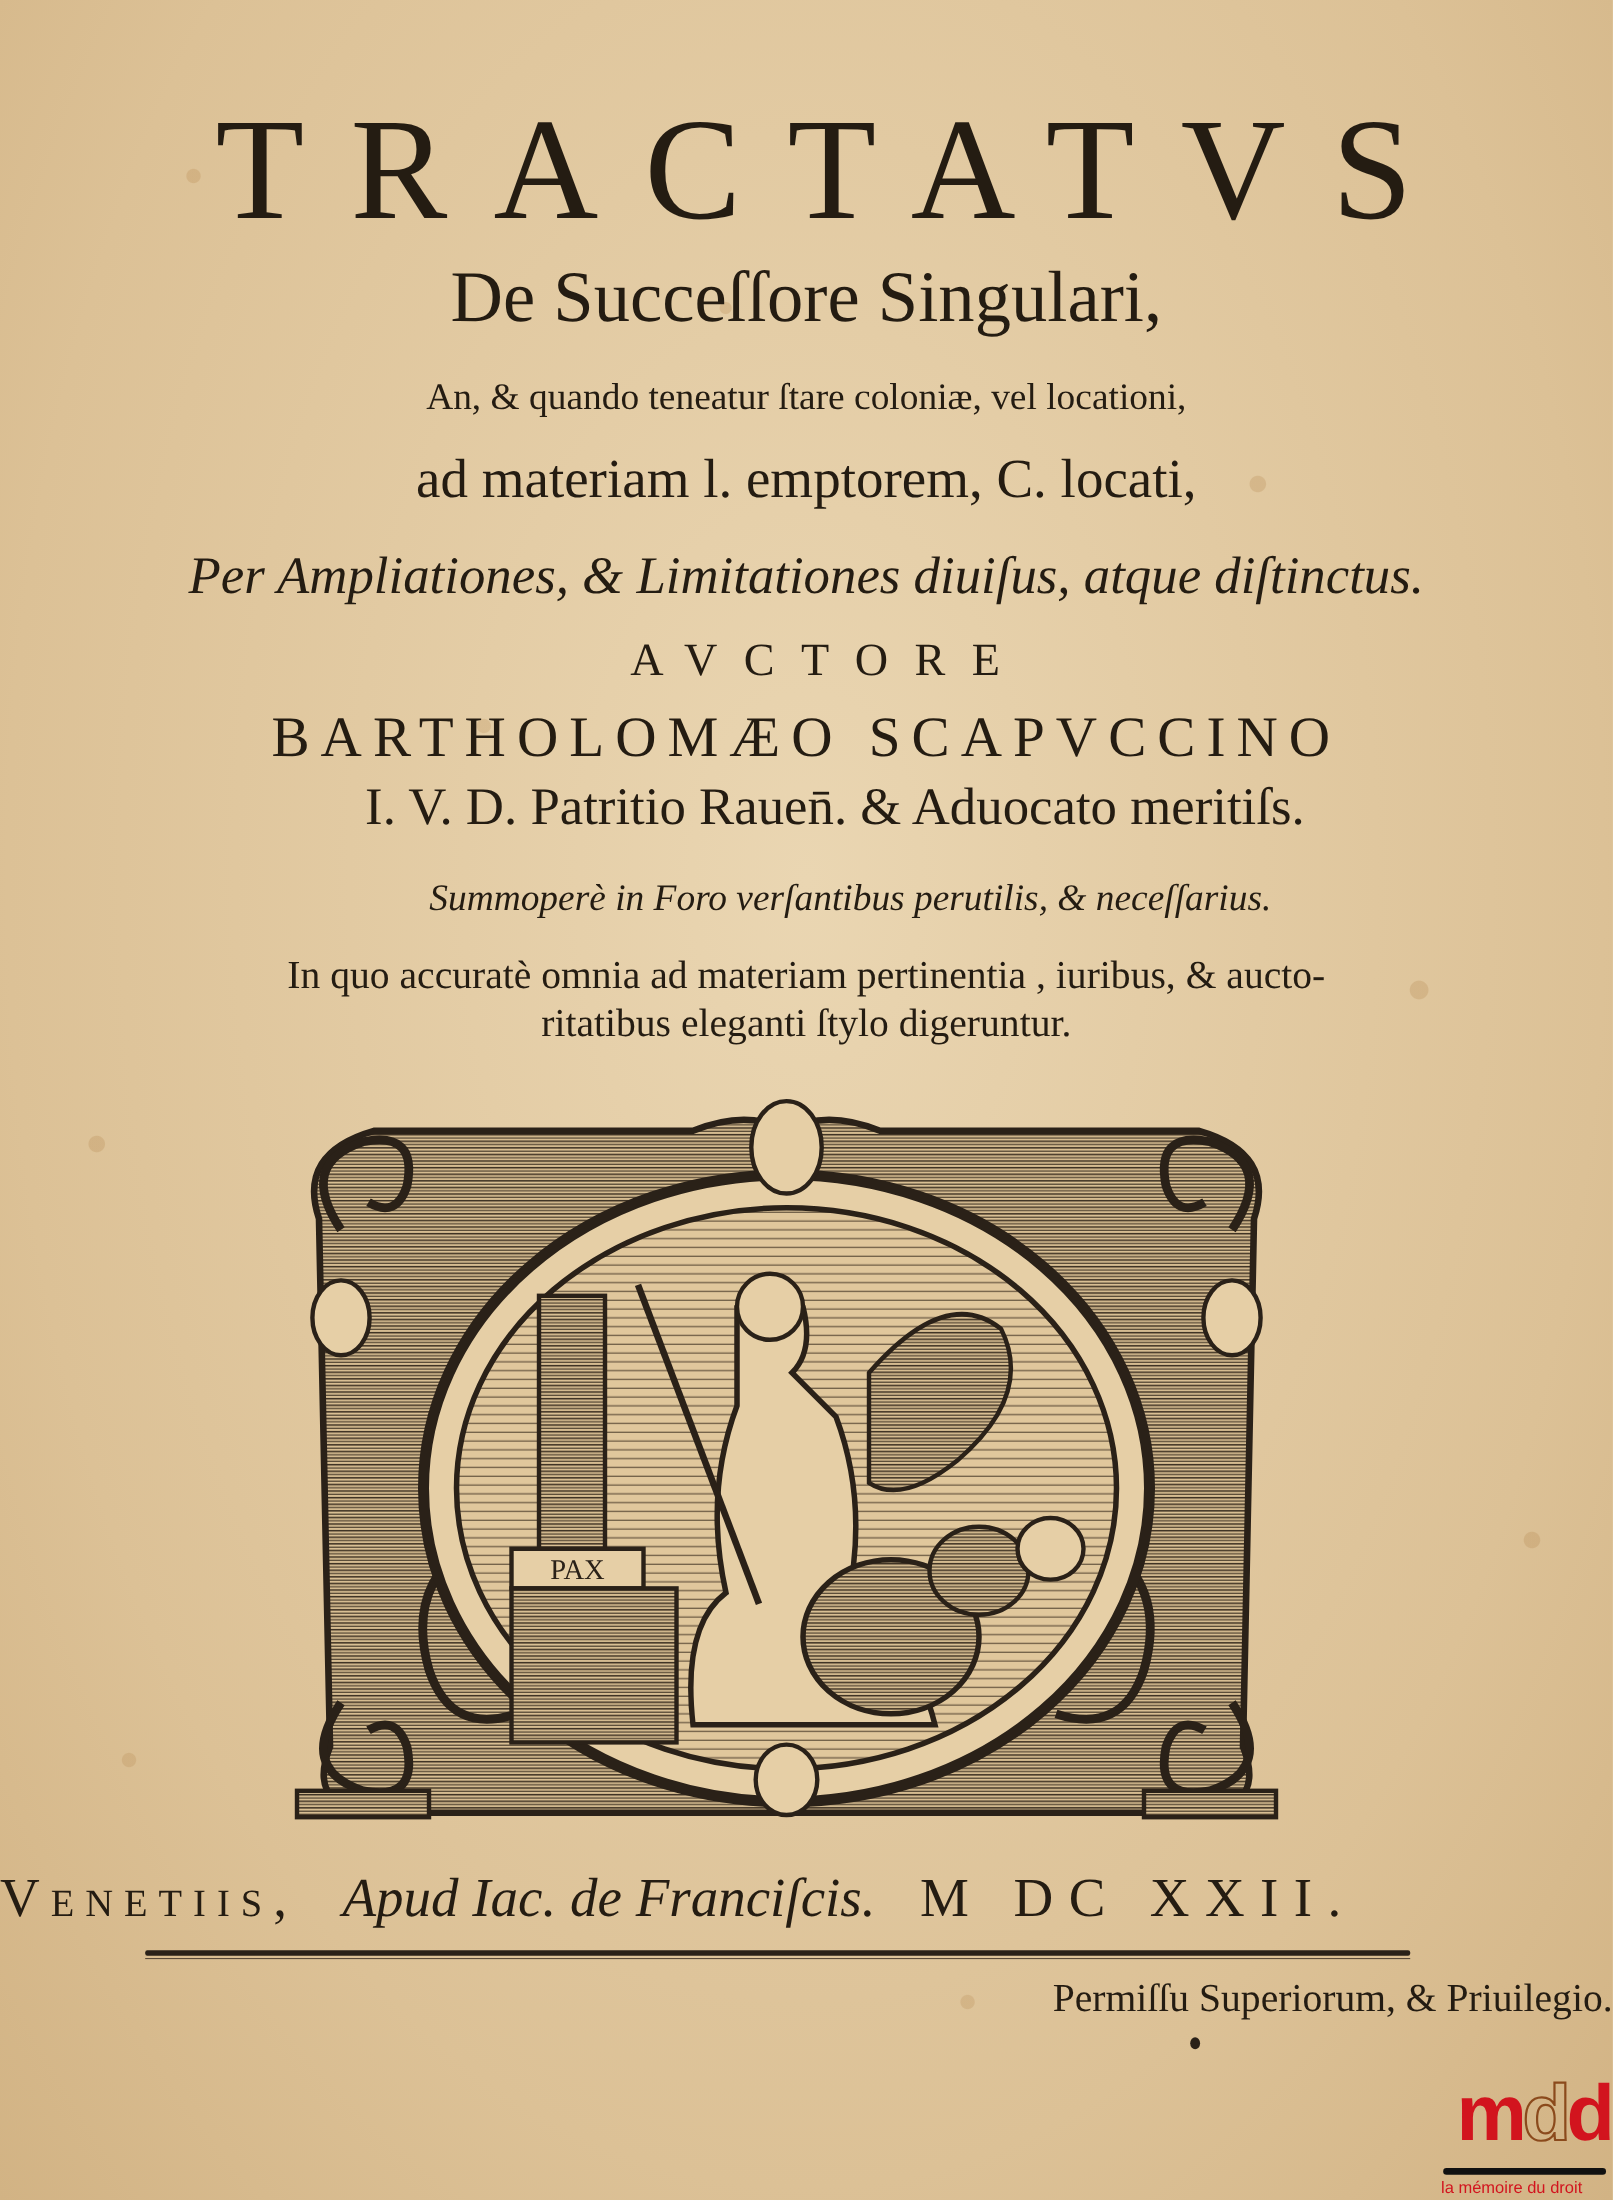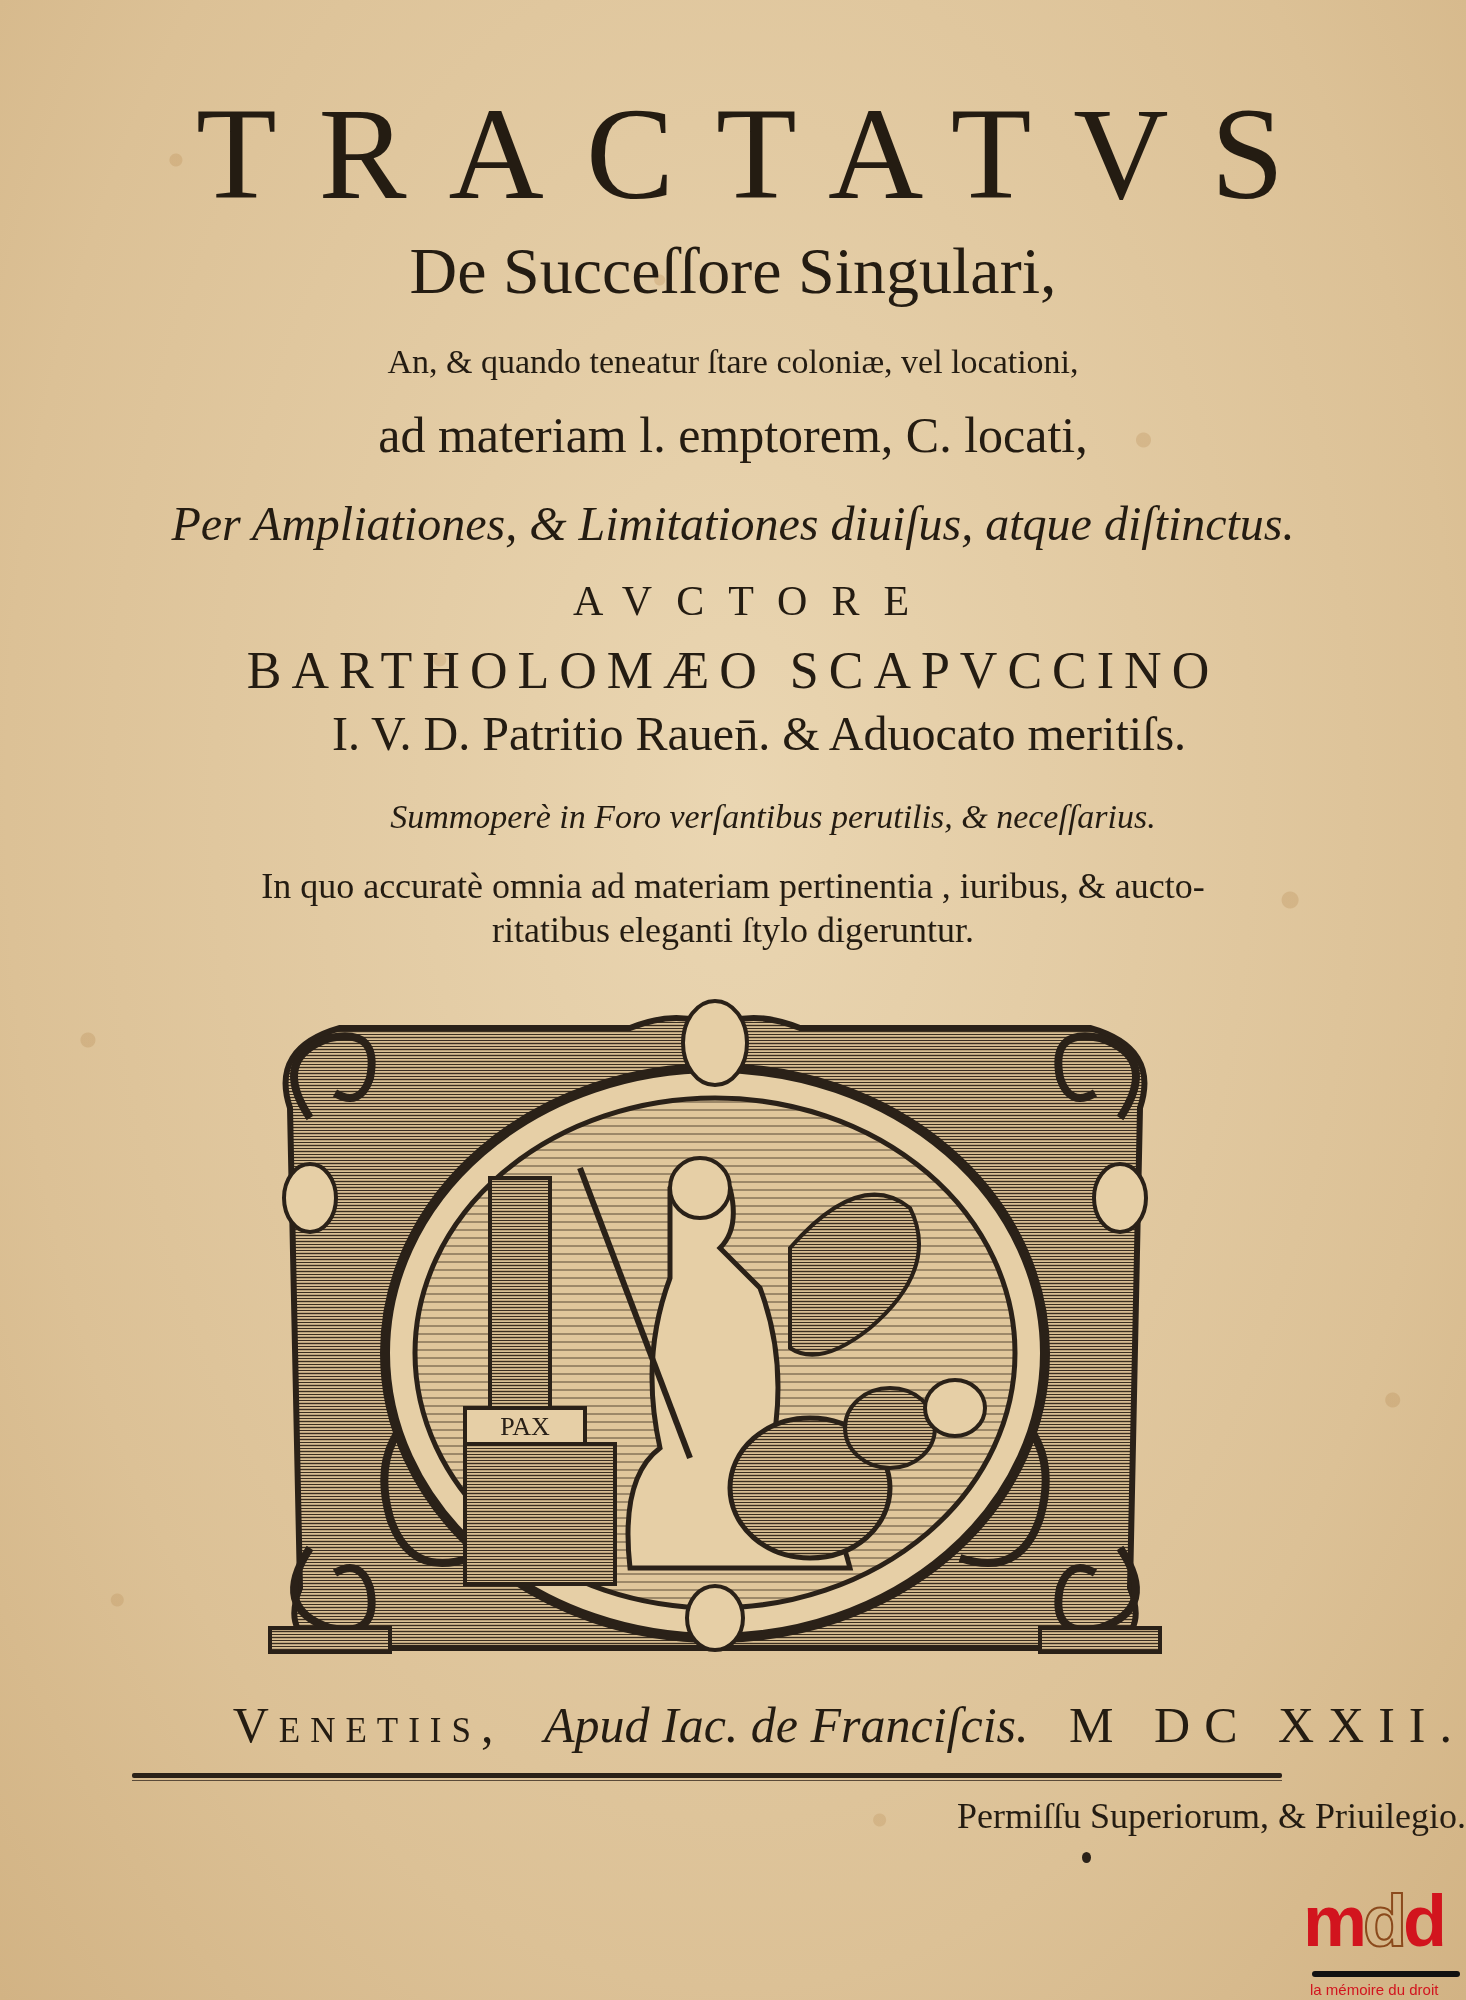--- a/index.html
+++ b/index.html
@@ -29,31 +29,31 @@
   .sub4 { top:500px; font-family:"Liberation Serif", serif; font-style:italic; font-size:48px; line-height:1; }
   .auct { top:580px; font-family:"Liberation Serif", serif; font-size:42px; letter-spacing:24px; line-height:1; padding-left:20px;}
   .author { top:645px; font-family:"Liberation Serif", serif; font-size:52px; letter-spacing:10px; line-height:1; }
   .cred { top:710px; font-family:"Liberation Serif", serif; font-size:48px; line-height:1;padding-left:26px; }
   .summo { top:800px; font-family:"Liberation Serif", serif; font-style:italic; font-size:34px; line-height:1;padding-left:40px; }
   .inquo1 { top:868px; font-family:"Liberation Serif", serif; font-size:36px; line-height:1; }
   .inquo2 { top:912px; font-family:"Liberation Serif", serif; font-size:36px; line-height:1; }
 
   .woodcut { position:absolute; left:250px; top:988px; width:930px; height:680px; }
 
-  .imprint { position:absolute; top:1700px; left:0; width:1466px; text-align:right; font-family:"Liberation Serif", serif; font-size:50px; line-height:1; white-space:nowrap; }
+  .imprint { position:absolute; top:1700px; left:0; width:1466px; text-align:left; font-family:"Liberation Serif", serif; font-size:50px; line-height:1; white-space:nowrap; }
   .imprint .city { letter-spacing:10px; font-variant:small-caps; }
   .imprint .pub { font-style:italic; margin:0 28px; }
   .imprint .year { letter-spacing:14px; }
   .rule { position:absolute; top:1773px; left:132px; width:1150px; height:5px; background:#2a2118; border-radius:2px; }
   .rule2 { position:absolute; top:1780px; left:132px; width:1150px; height:1px; background:#5a4a38; }
   .perm { position:absolute; top:1795px; left:0; width:1466px; text-align:right; font-family:"Liberation Serif", serif; font-size:36px; white-space:nowrap; }
   .speck { position:absolute; left:1082px; top:1852px; width:9px; height:11px; border-radius:50%; background:#2a2118; }
 
   .logo { position:absolute; left:1300px; top:1885px; width:166px; height:115px; }
-  .logo-mark { position:absolute; left:3px; top:0; font-family:"Liberation Sans", sans-serif; font-size:72px; font-weight:bold; color:#d2141e; letter-spacing:-4px; line-height:1; }
+  .logo-mark { position:absolute; left:24px; top:0; font-family:"Liberation Sans", sans-serif; font-size:72px; font-weight:bold; color:#d2141e; letter-spacing:-4px; line-height:1; }
   .logo-mark .d2 { color:transparent; -webkit-text-stroke:2px #8b4a1c; }
   .logo-bar { position:absolute; left:12px; top:86px; width:148px; height:6px; background:#111; border-radius:3px; }
   .logo-text { position:absolute; left:10px; top:96px; font-family:"Liberation Sans", sans-serif; font-size:15px; color:#d2141e; white-space:nowrap; }
 </style>
 </head>
 <body>
 
 <div class="page">
 
   <div class="line title">TRACTATVS</div>

